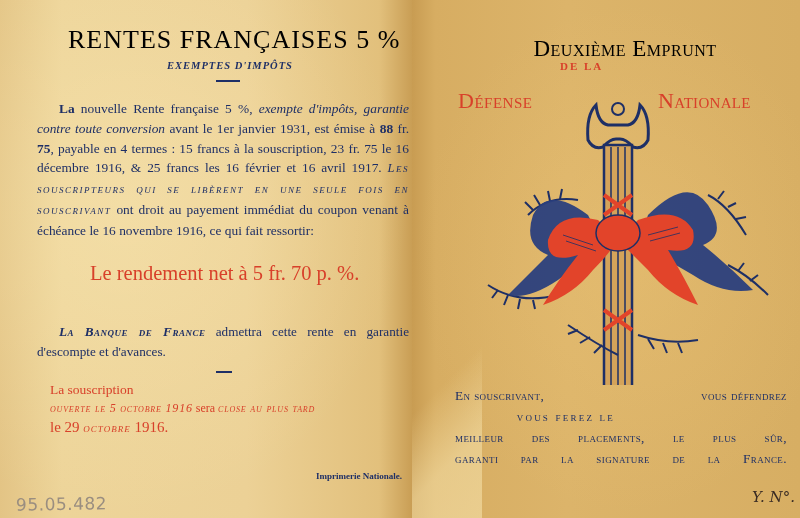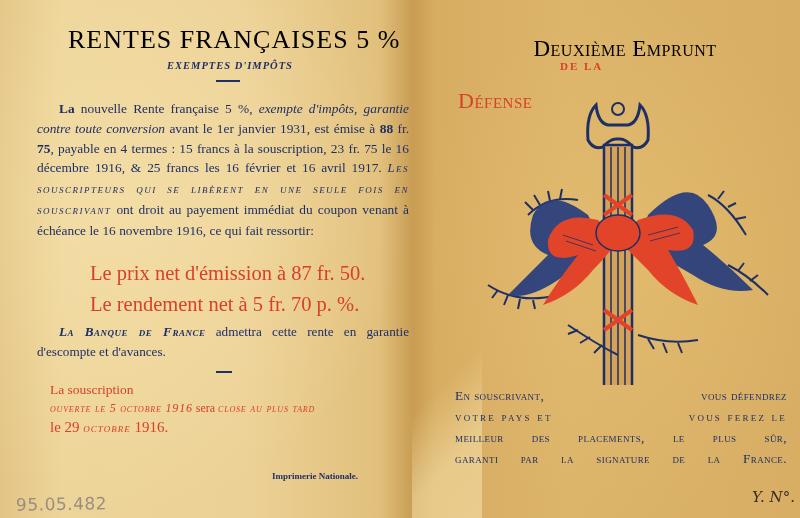--- a/index.html
+++ b/index.html
@@ -69,21 +69,21 @@
     .l-souscr .s2 { font-size: 12px; line-height: 18px; white-space: nowrap; }
     .l-souscr .s2 .sc { font-style: italic; font-variant: small-caps; letter-spacing: 0.8px; }
     .l-souscr .s3 { font-size: 15px; line-height: 21px; }
     .l-souscr .s3 .sc { font-style: italic; font-variant: small-caps; letter-spacing: 1px; font-size: 13px; }
 
     .l-min {
       position: absolute; left: 60px; top: 442px; width: 340px; text-align: center;
       font-size: 13.2px; font-weight: bold; color: #1e2f66;
     }
     .l-imp {
-      position: absolute; left: 272px; top: 471px; width: 130px; text-align: left;
+      position: absolute; left: 272px; top: 471px; width: 130px; text-align: right;
       font-size: 9px; font-weight: bold; color: #1e2f66;
     }
     .l-stamp {
       position: absolute; left: 16px; top: 494px;
       font-family: "DejaVu Sans", sans-serif; font-size: 17px; color: #9a8e80;
       letter-spacing: 0.5px; transform: rotate(-1deg);
     }
 
     
     .r-title1 {
@@ -130,21 +130,20 @@
 
   <div class="l-title">RENTES FRANÇAISES 5 %</div>
   <div class="l-sub">EXEMPTES D'IMPÔTS</div>
   <div class="rule" style="left:216px;top:80px;width:24px;"></div>
 
   <div class="l-body">
     <span class="indent"></span><b>La</b><span> nouvelle Rente française 5 %, </span><i>exempte d'impôts, garantie contre toute conversion</i><span> avant le 1er janvier 1931, est émise à </span><b>88</b><span> fr. </span><b>75</b><span>, payable en 4 termes : 15 francs à la souscription, 23 fr. 75 le 16 décembre 1916, &amp; 25 francs les 16 février et 16 avril 1917. </span><span class="sc">Les souscripteurs qui se libèrent en une seule fois en souscrivant</span><span> ont droit au payement immédiat du coupon venant à échéance le 16 novembre 1916, ce qui fait ressortir:</span>
   </div>
 
   <div class="l-highlight">
-    <div>Le prix net d'émission à 87 fr. 50.</div>
     <div>Le rendement net à 5 fr. 70 p. %.</div>
   </div>
 
   <div class="l-banque">
     <span class="indent" style="display:inline-block;width:22px;"></span><span class="sc">La Banque de France</span><span> admettra cette rente en garantie d'escompte et d'avances.</span>
   </div>
 
   <div class="rule" style="left:216px;top:371px;width:16px;"></div>
 
   <div class="l-souscr">
@@ -152,20 +151,21 @@
     <div class="s2"><span class="sc">ouverte le 5 octobre 1916</span><span> sera </span><span class="sc">close au plus tard</span></div>
     <div class="s3"><span>le 29 </span><span class="sc">octobre</span><span> 1916.</span></div>
   </div>
 
   <div class="l-imp">Imprimerie Nationale.</div>
   <div class="l-stamp">95.05.482</div>
 
   <div class="r-title1">Deuxième Emprunt</div>
   <div class="r-dela">DE LA</div>
   <div class="r-defense">Défense</div>
+  <div class="r-nationale">Nationale</div>
 
   <svg class="emblem" viewBox="0 0 300 290">
 
     <path d="M118 10 Q108 20 110 45 Q115 55 125 52 Q132 44 138 44 L142 44 Q148 44 155 52 Q165 55 170 45 Q172 20 162 10 Q160 28 150 30 L130 30 Q120 28 118 10 Z" fill="none" stroke="#1e2f66" stroke-width="3"></path>
     <circle cx="140" cy="14" r="6" fill="none" stroke="#1e2f66" stroke-width="2"></circle>
 
     <rect x="126" y="50" width="28" height="260" fill="#d4a35a" stroke="#1e2f66" stroke-width="2.5"></rect>
     <line x1="133" y1="52" x2="133" y2="290" stroke="#1e2f66" stroke-width="1.5"></line>
     <line x1="140" y1="52" x2="140" y2="290" stroke="#1e2f66" stroke-width="1.5"></line>
     <line x1="147" y1="52" x2="147" y2="290" stroke="#1e2f66" stroke-width="1.5"></line>
@@ -205,21 +205,20 @@
       <line x1="172" y1="146" x2="202" y2="138"></line>
     </g>
   </svg>
 
   <div class="r-text">
     <div class="row">
       <span class="a">En souscrivant,</span>
       <span class="b">vous défendrez</span>
     </div>
     <div class="row wide">
-      <span class="a">votre pays et</span>
       <span class="b">vous ferez le</span>
     </div>
     <div class="full">meilleur des placements, le plus sûr,</div>
     <div class="full">garanti par la signature de la France.</div>
   </div>
 
   <div class="r-note">Y. N°.</div>
 </div>
 
 </body></html>

